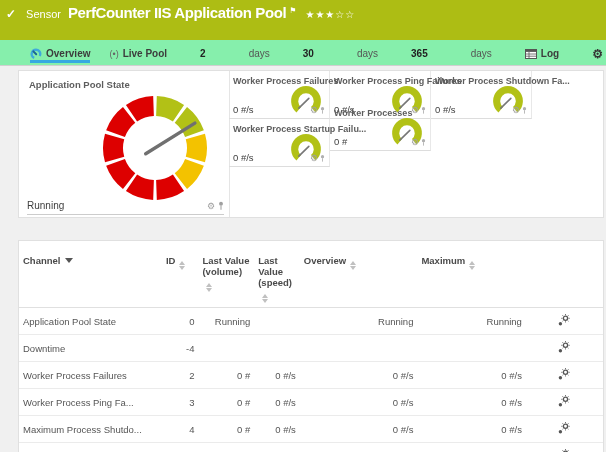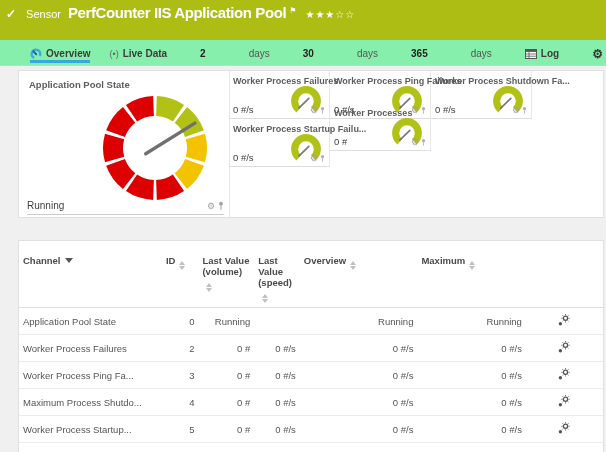--- a/index.html
+++ b/index.html
@@ -92,21 +92,21 @@
       <span class="ticon">
         <svg width="12" height="12" viewBox="0 0 12 12">
           <circle cx="6" cy="6" r="4.3" fill="none" stroke="#3fa9dc" stroke-width="2.4" stroke-dasharray="20 8" transform="rotate(115 6 6)"></circle>
           <path d="M6.2 6.2 L3.4 3.4" stroke="#1b6693" stroke-width="2" stroke-linecap="round"></path>
         </svg>
       </span>
       <span>Overview</span>
     </div>
     <div class="tab">
       <span class="ticon live-glyph">(•)</span>
-      <span>Live Data</span>
+      <span>Live Pool</span>
     </div>
     <div class="tab">
       <span class="num">2</span>
       <span class="word">days</span>
     </div>
     <div class="tab">
       <span class="num">30</span>
       <span class="word">days</span>
     </div>
     <div class="tab">
@@ -288,20 +288,35 @@
           <td class="r">Running</td>
           <td class="act"><svg width="12" height="12" viewBox="0 0 12 12">
                 <g stroke="#555" fill="none">
                   <circle cx="7.5" cy="4.3" r="2.1" stroke-width="1.3"></circle>
                   <path d="M7.5 1.2V0.2 M7.5 7.4v1 M4.4 4.3h-1 M10.6 4.3h1 M5.3 2.1l-.7-.7 M9.7 6.5l.7.7 M9.7 2.1l.7-.7 M5.3 6.5l-.7.7" stroke-width="1"></path>
                 </g>
                 <circle cx="2.4" cy="9.7" r="1.7" fill="#555"></circle>
               </svg></td>
         </tr>
         <tr>
+          <td class="first">Downtime</td>
+          <td class="r">-4</td>
+          <td class="r"></td>
+          <td class="r"></td>
+          <td class="r"></td>
+          <td class="r"></td>
+          <td class="act"><svg width="12" height="12" viewBox="0 0 12 12">
+                <g stroke="#555" fill="none">
+                  <circle cx="7.5" cy="4.3" r="2.1" stroke-width="1.3"></circle>
+                  <path d="M7.5 1.2V0.2 M7.5 7.4v1 M4.4 4.3h-1 M10.6 4.3h1 M5.3 2.1l-.7-.7 M9.7 6.5l.7.7 M9.7 2.1l.7-.7 M5.3 6.5l-.7.7" stroke-width="1"></path>
+                </g>
+                <circle cx="2.4" cy="9.7" r="1.7" fill="#555"></circle>
+              </svg></td>
+        </tr>
+        <tr>
           <td class="first">Worker Process Failures</td>
           <td class="r">2</td>
           <td class="r">0 #</td>
           <td class="r">0 #/s</td>
           <td class="r">0 #/s</td>
           <td class="r">0 #/s</td>
           <td class="act"><svg width="12" height="12" viewBox="0 0 12 12">
                 <g stroke="#555" fill="none">
                   <circle cx="7.5" cy="4.3" r="2.1" stroke-width="1.3"></circle>
                   <path d="M7.5 1.2V0.2 M7.5 7.4v1 M4.4 4.3h-1 M10.6 4.3h1 M5.3 2.1l-.7-.7 M9.7 6.5l.7.7 M9.7 2.1l.7-.7 M5.3 6.5l-.7.7" stroke-width="1"></path>

